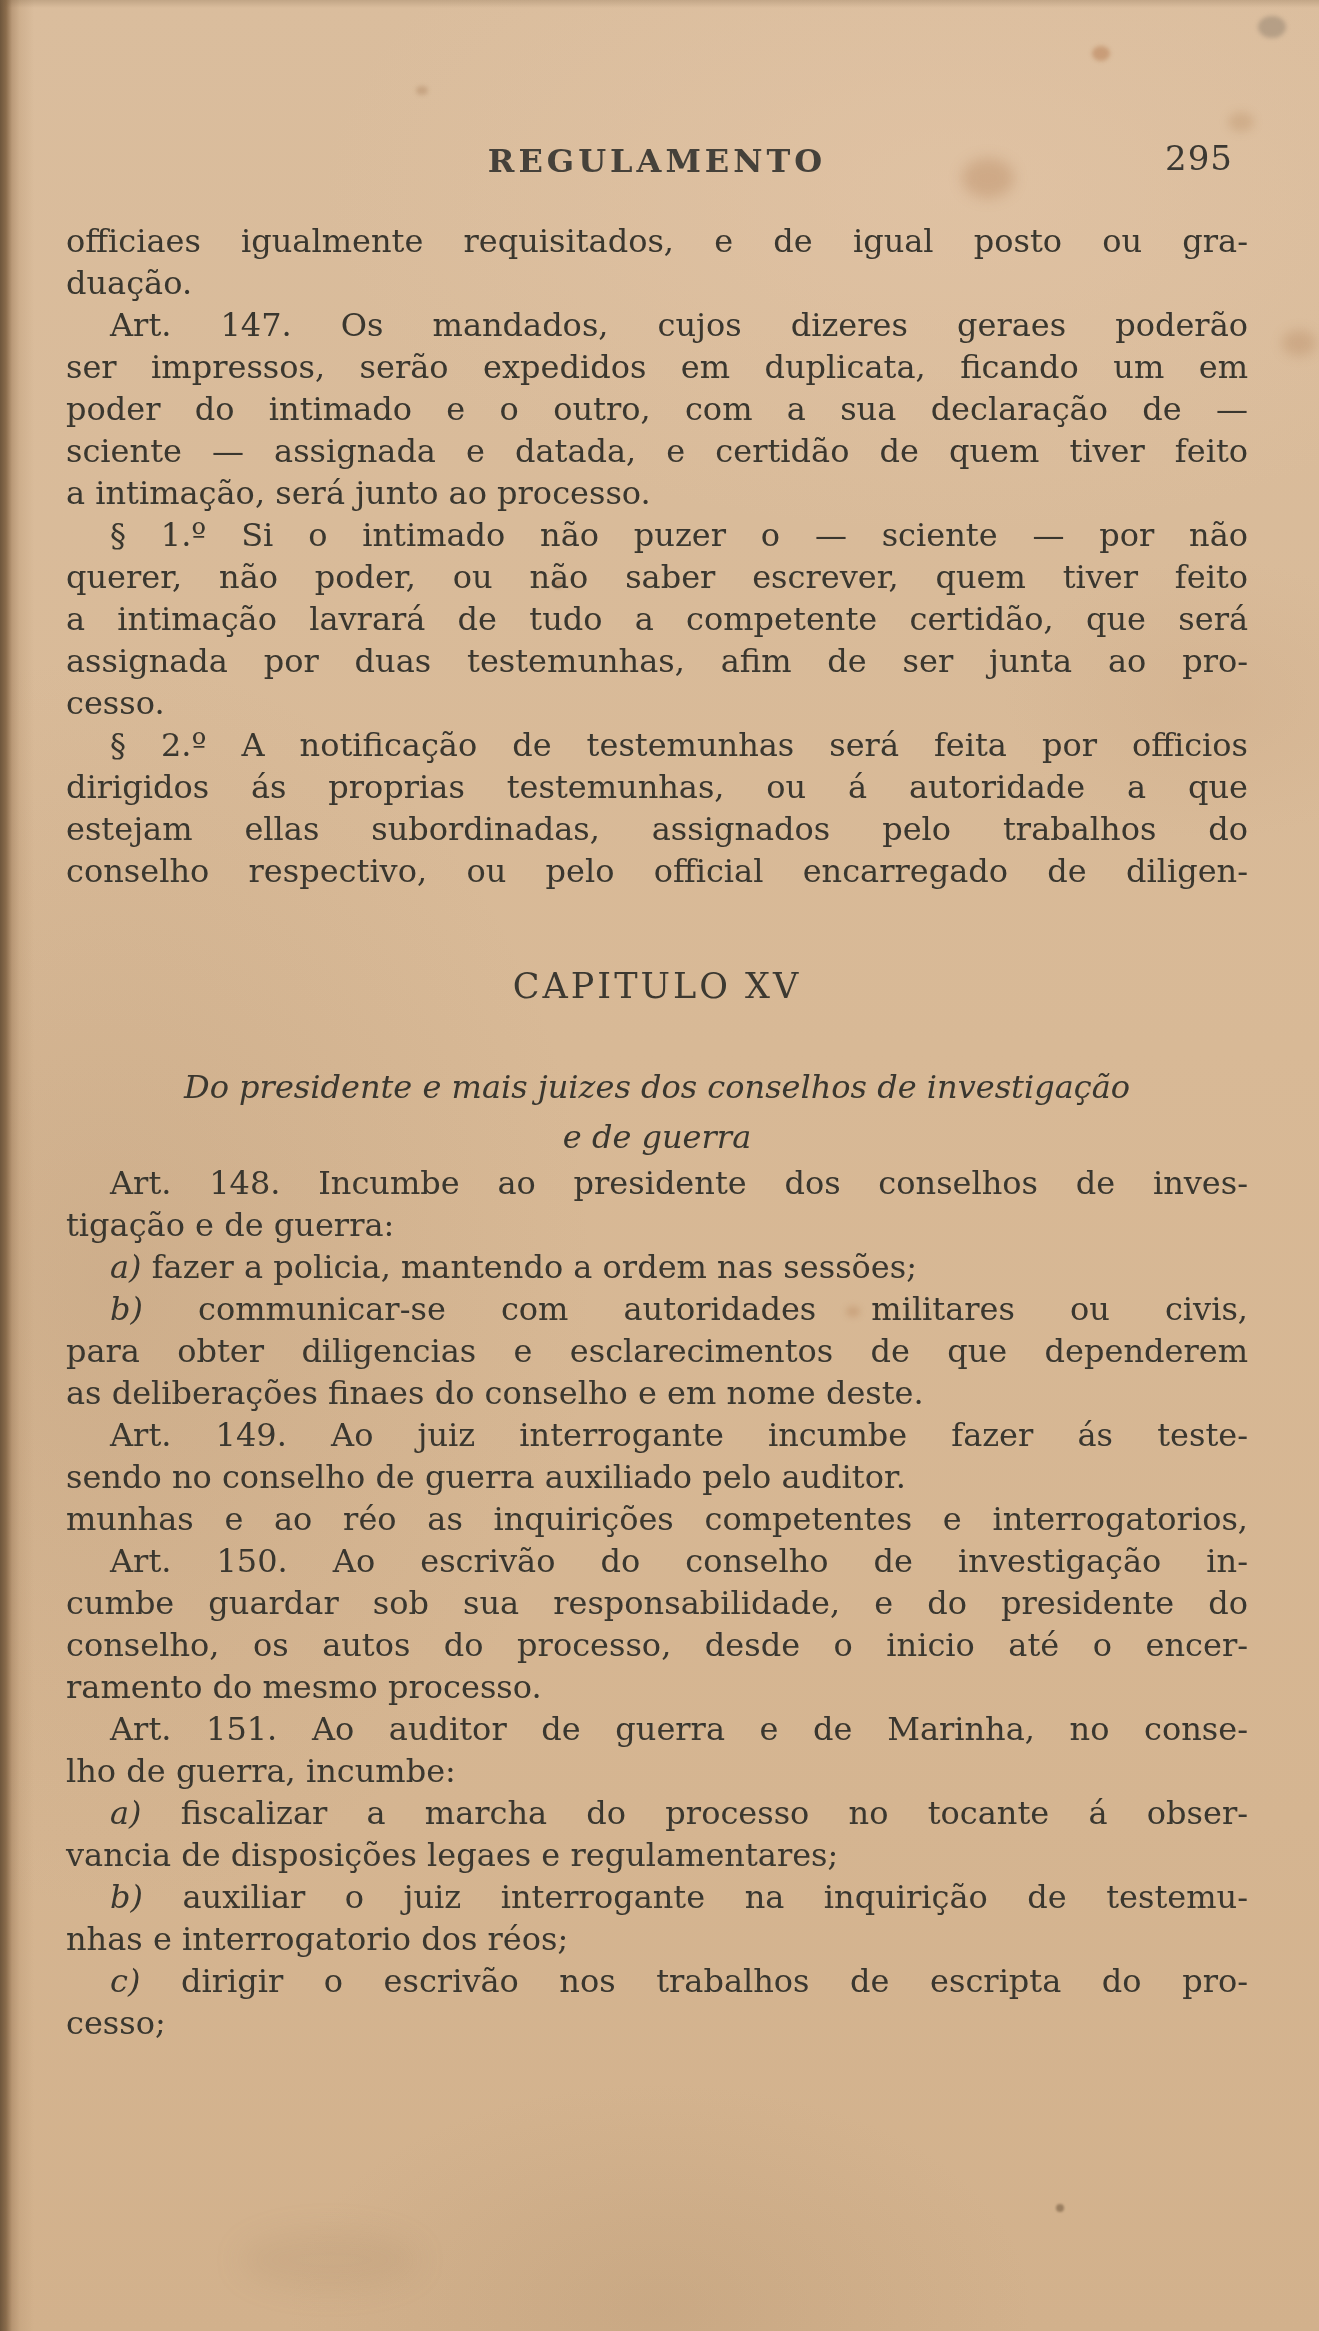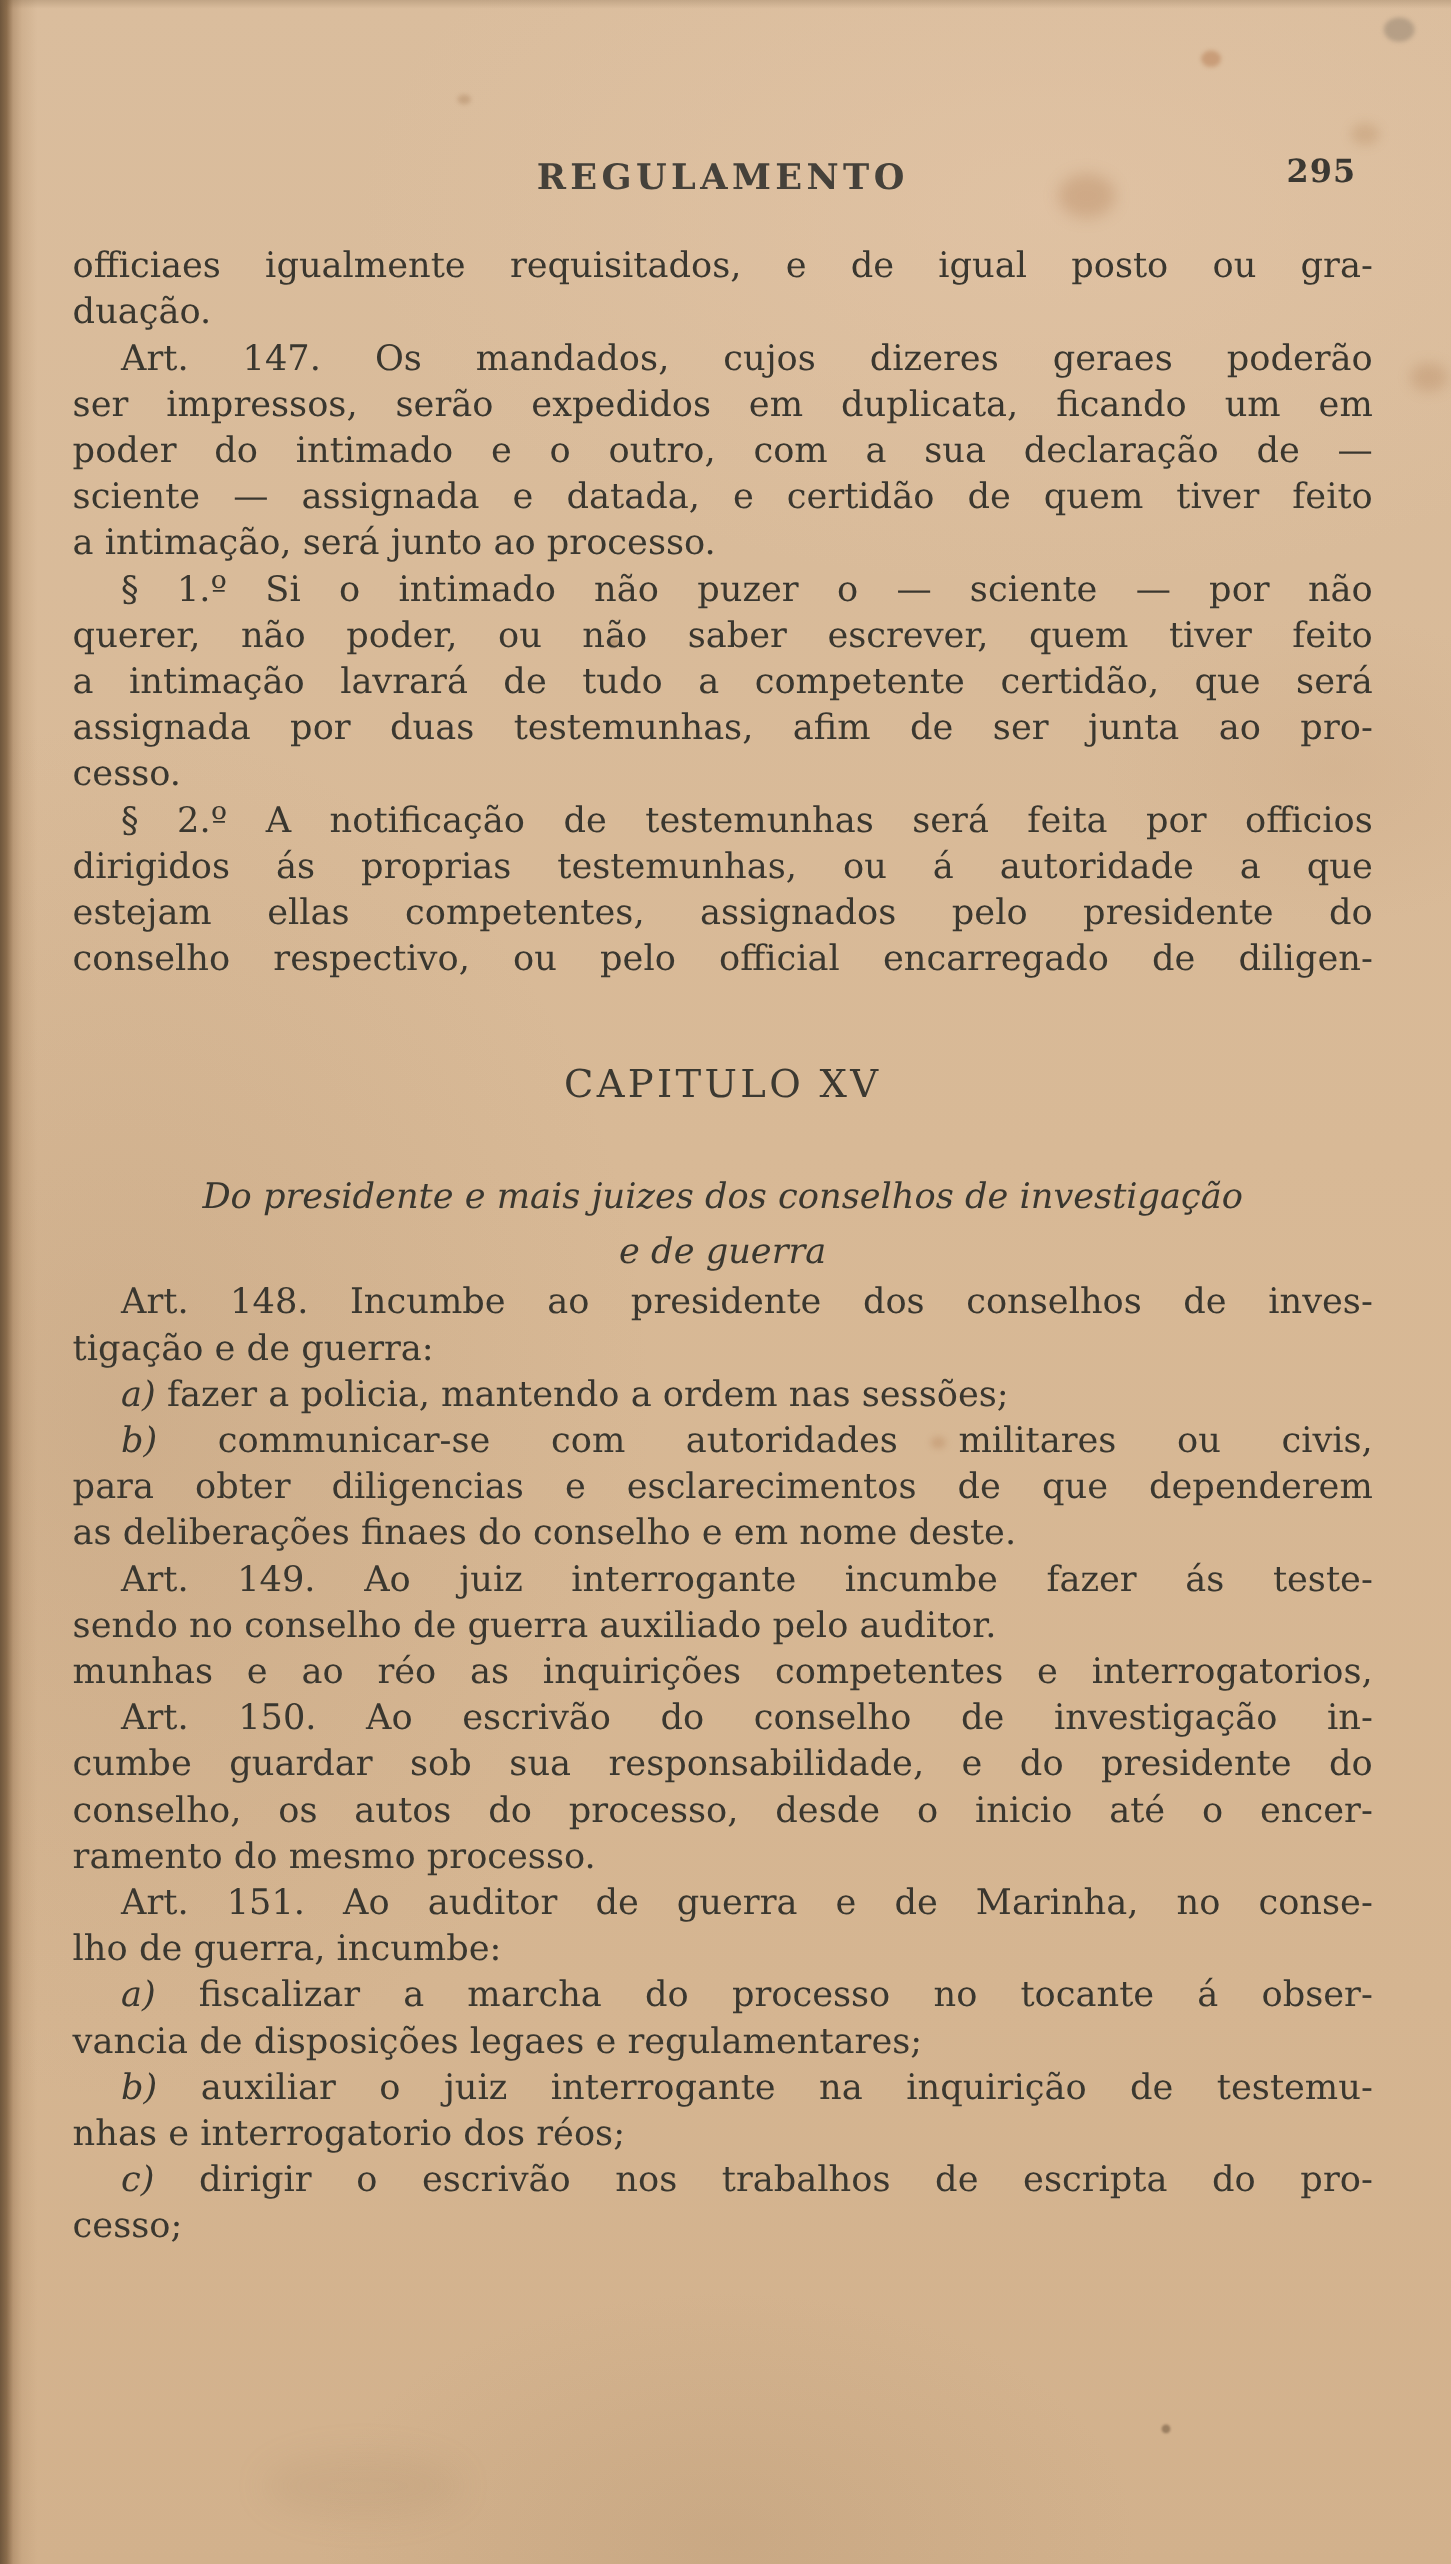--- a/index.html
+++ b/index.html
@@ -41,21 +41,21 @@
   .s9{left:846px;top:1306px;width:14px;height:11px;background:rgba(160,96,48,0.22);filter:blur(3px);}
   .s10{left:240px;top:2230px;width:180px;height:60px;background:rgba(158,126,92,0.12);filter:blur(14px);}
 
   .running-head{position:absolute;left:65px;top:138px;width:1184px;height:44px;}
   .head-title{
     position:absolute;left:0;right:0;top:4px;text-align:center;
     font-size:32px;font-weight:bold;letter-spacing:4px;color:#45413a;
   }
   .head-page{
     position:absolute;right:16px;top:0;
-    font-size:29px;font-weight:bold;color:#3b3832;letter-spacing:1px;
+    font-size:34px;font-weight:normal;color:#3b3832;letter-spacing:1px;
   }
 
   .text-block{
     position:absolute;left:66px;top:220px;width:1182px;
     font-size:32px;line-height:42px;color:#3a372f;
     text-rendering:optimizeLegibility;
   }
   .para{margin:0;}
   .line{text-align:justify;text-align-last:justify;white-space:normal;}
   .line.last{text-align-last:left;}
@@ -104,21 +104,21 @@
       <div class="para body">
         <div class="line first">§ 1.º Si o intimado não puzer o — sciente — por não</div>
         <div class="line">querer, não poder, ou não saber escrever, quem tiver feito</div>
         <div class="line">a intimação lavrará de tudo a competente certidão, que será</div>
         <div class="line">assignada por duas testemunhas, afim de ser junta ao pro-</div>
         <div class="line last">cesso.</div>
       </div>
       <div class="para body">
         <div class="line first">§ 2.º A notificação de testemunhas será feita por officios</div>
         <div class="line">dirigidos ás proprias testemunhas, ou á autoridade a que</div>
-        <div class="line">estejam ellas competentes, assignados pelo presidente do</div>
+        <div class="line">estejam ellas subordinadas, assignados pelo trabalhos do</div>
         <div class="line">conselho respectivo, ou pelo official encarregado de diligen-</div>
       </div>
       <div class="para chapter-heading">
         <div class="line last">CAPITULO XV</div>
       </div>
       <div class="para section-title">
         <div class="line">Do presidente e mais juizes dos conselhos de investigação</div>
         <div class="line last">e de guerra</div>
       </div>
       <div class="para body">

